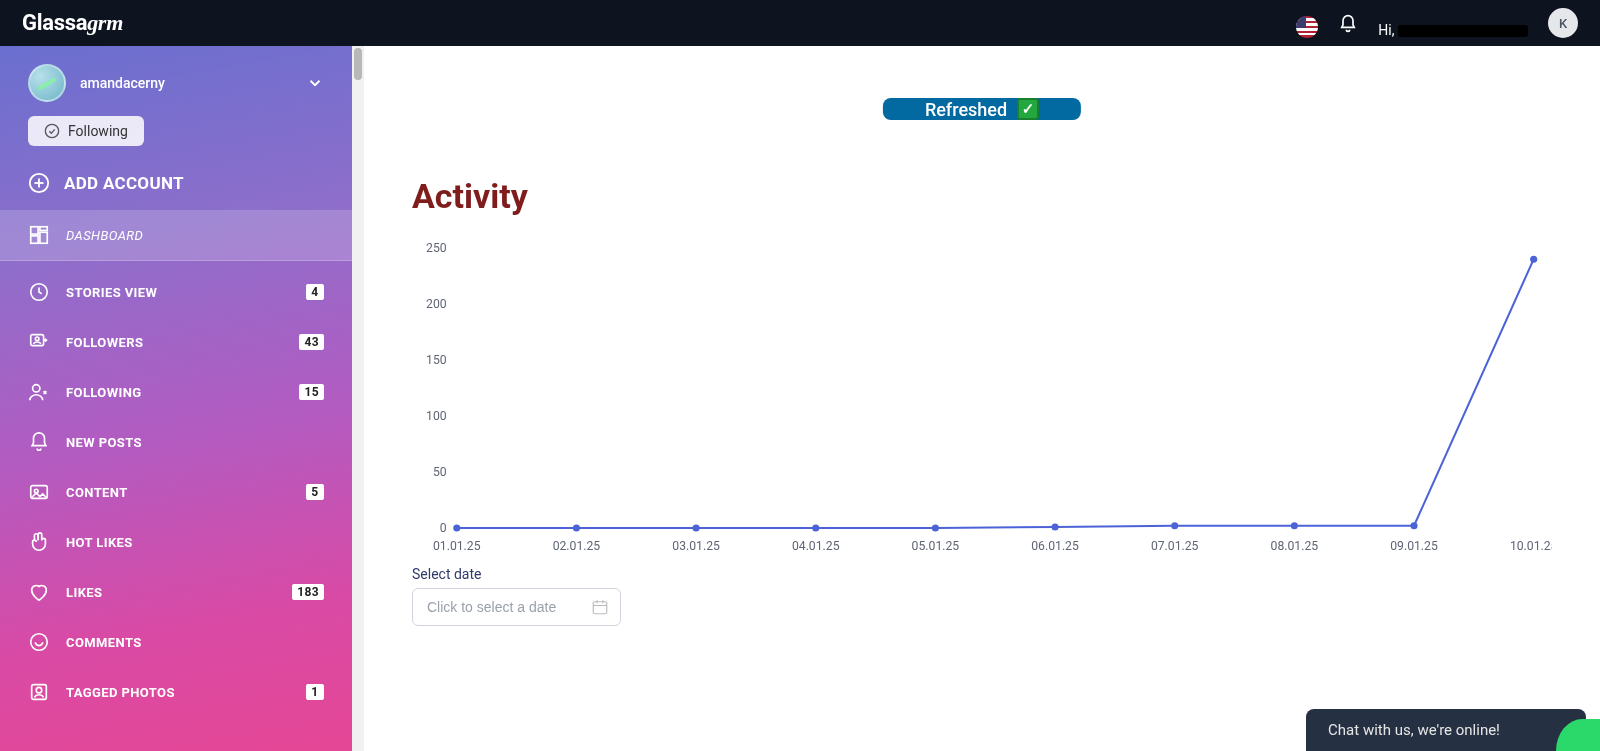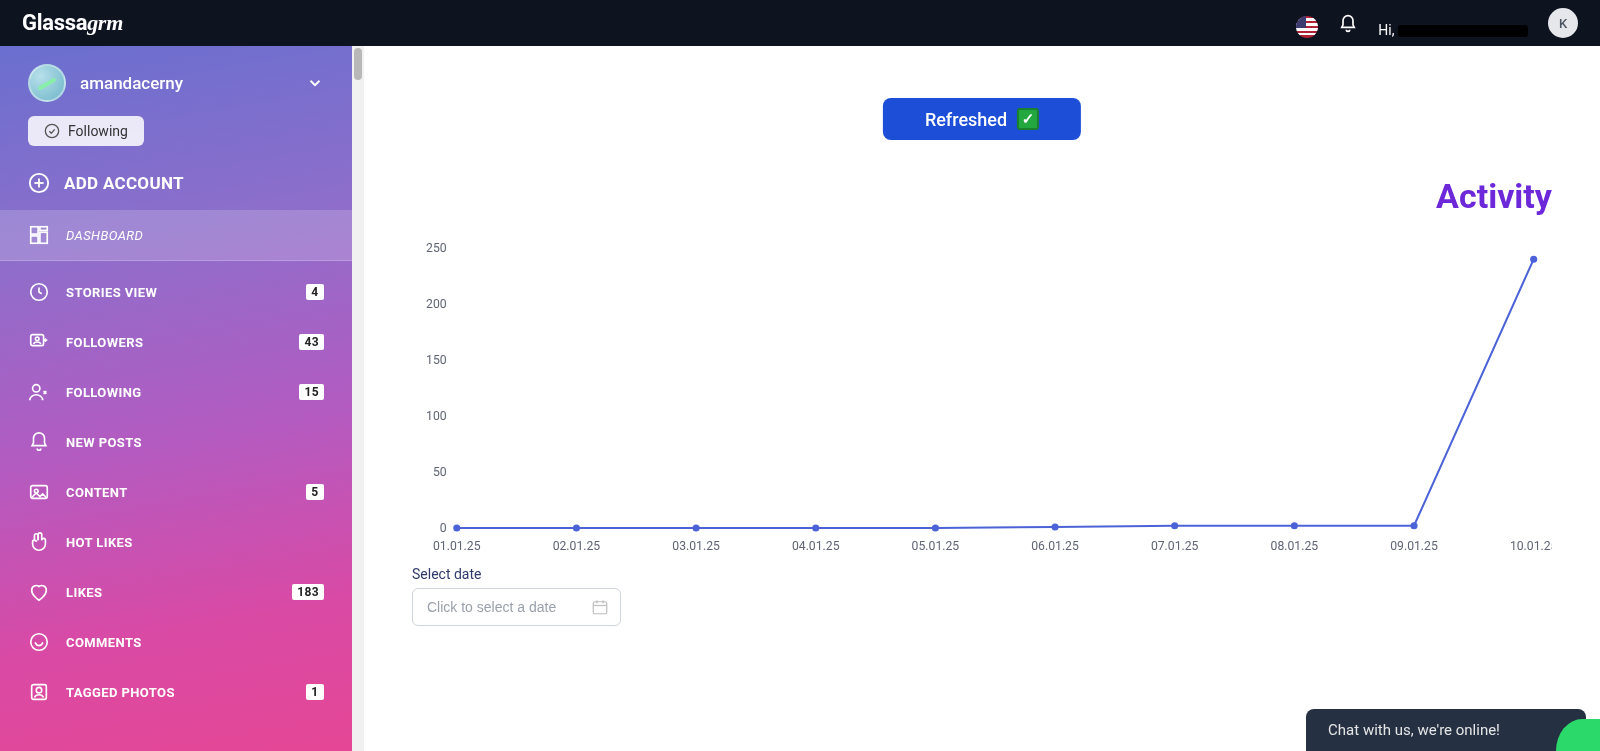--- a/index.html
+++ b/index.html
@@ -33,45 +33,45 @@
     display: flex;
     flex-direction: column;
     padding-top: 18px;
   }
   .scroll-gutter { width: 12px; background: #f1f1f1; position: relative; }
   .scroll-thumb { position: absolute; top: 2px; left: 2px; width: 8px; height: 32px; background: #b8b8b8; border-radius: 4px; }
   
   .account-row { display: flex; align-items: center; gap: 14px; padding: 0 28px 14px; cursor: pointer; }
   .account-avatar { width: 38px; height: 38px; border-radius: 50%; background: radial-gradient(circle at 30% 30%, #b7e0ea, #6eb5c8); border: 2px solid rgba(255,255,255,0.4); position: relative; overflow: hidden; }
   .account-avatar::after { content:''; position:absolute; width:60%; height:4px; background:#8ea; top:48%; left:20%; transform: rotate(-30deg); border-radius:2px; }
-  .account-name { flex: 1; font-size: 17px; font-weight: 500; }
+  .account-name { flex: 1; font-size: 14px; font-weight: 500; }
   .chevron { width: 18px; height: 18px; }
   .chevron svg { width: 100%; height: 100%; stroke: #fff; fill: none; stroke-width: 2.5; }
   
   .following-chip { margin: 0 0 18px 28px; display: inline-flex; align-items: center; gap: 8px; background: rgba(255,255,255,0.85); color: #333; padding: 7px 16px; border-radius: 6px; font-size: 14px; cursor: pointer; width: fit-content; }
   .following-chip svg { width: 16px; height: 16px; stroke: #555; fill: none; stroke-width: 2; }
   
   .add-account { display: flex; align-items: center; gap: 14px; padding: 8px 28px 16px; cursor: pointer; }
   .plus-circle { width: 22px; height: 22px; }
   .plus-circle svg { width: 100%; height: 100%; stroke: #fff; fill: none; stroke-width: 2; }
   .add-account-label { font-size: 17px; font-weight: 700; letter-spacing: 0.3px; }
   
   .nav-item { display: flex; align-items: center; gap: 16px; padding: 14px 28px; cursor: pointer; font-size: 13px; font-weight: 700; letter-spacing: 0.4px; }
   .nav-item.active { background: rgba(255,255,255,0.18); font-style: italic; font-weight: 400; }
   .nav-divider { height: 1px; background: rgba(255,255,255,0.35); margin: 0 0 6px 0; }
   .nav-icon { width: 22px; height: 22px; flex-shrink: 0; }
   .nav-icon svg { width: 100%; height: 100%; stroke: #fff; fill: none; stroke-width: 1.8; }
   .nav-label { flex: 1; }
   .nav-badge { background: #fff; color: #222; font-size: 12px; font-weight: 700; padding: 1px 5px; border-radius: 2px; min-width: 18px; text-align: center; font-style: normal; }
   
   .main { flex: 1; padding: 44px 48px 0 48px; position: relative; overflow: hidden; }
-  .refreshed-pill { position: absolute; left: 50%; transform: translateX(-50%); top: 52px; background: #1d4ed8; color: #fff; padding: 10px 42px; border-radius: 8px; font-size: 18px; font-weight: 500; display: flex; align-items: center; gap: 10px; }
+  .refreshed-pill { position: absolute; left: 50%; transform: translateX(-50%); top: 52px; background: #0369a1; color: #fff; padding: 0 42px; border-radius: 8px; font-size: 18px; font-weight: 500; display: flex; align-items: center; gap: 10px; }
   .check-emblem { width: 22px; height: 22px; background: #23a840; border: 2px solid #1a7f2e; border-radius: 3px; display: flex; align-items: center; justify-content: center; color: #fff; font-size: 15px; font-weight: bold; }
   
-  .activity-title { font-size: 34px; font-weight: 700; color: #6d28d9; margin-top: 86px; margin-bottom: 22px; text-align: right; }
+  .activity-title { font-size: 34px; font-weight: 700; color: #7f1d1d; margin-top: 86px; margin-bottom: 22px; }
   
   .chart-area { position: relative; }
   .chart-svg { width: 100%; height: 320px; display: block; }
   .y-tick { font-size: 12px; fill: #606575; text-anchor: end; }
   .x-tick { font-size: 12px; fill: #606575; text-anchor: middle; }
   .series-line { stroke: #4c63d8; stroke-width: 2; fill: none; }
   .series-dot { fill: #4c63d8; }
   
   .date-label { font-size: 14px; color: #2f3a6b; margin-top: 8px; margin-bottom: 6px; }
   .date-input-wrap { position: relative; width: 209px; }

